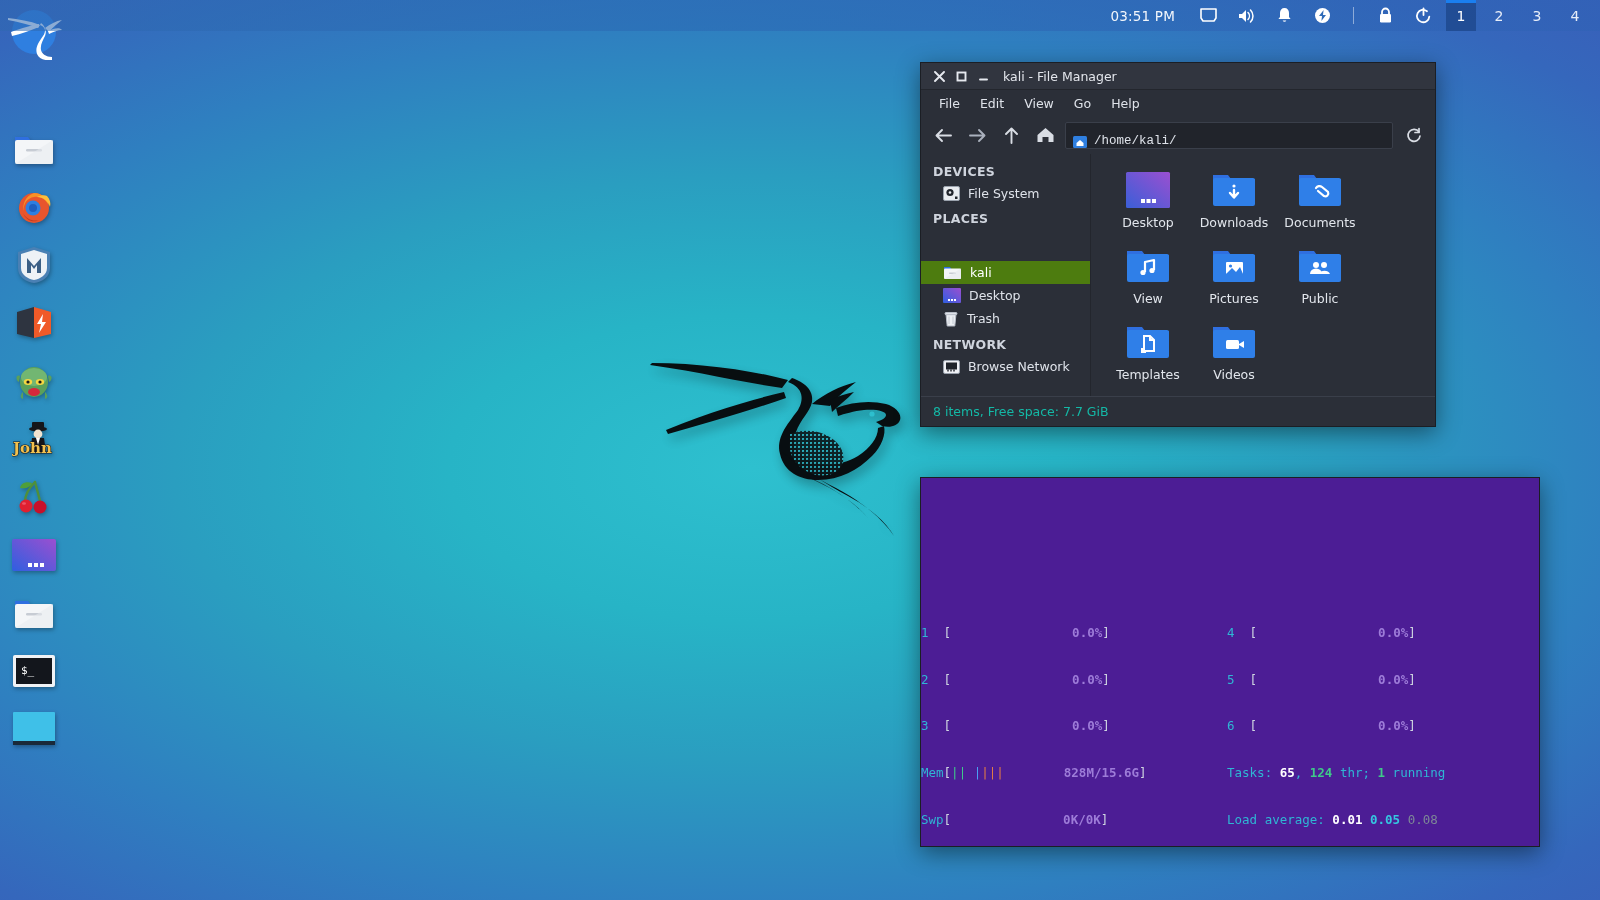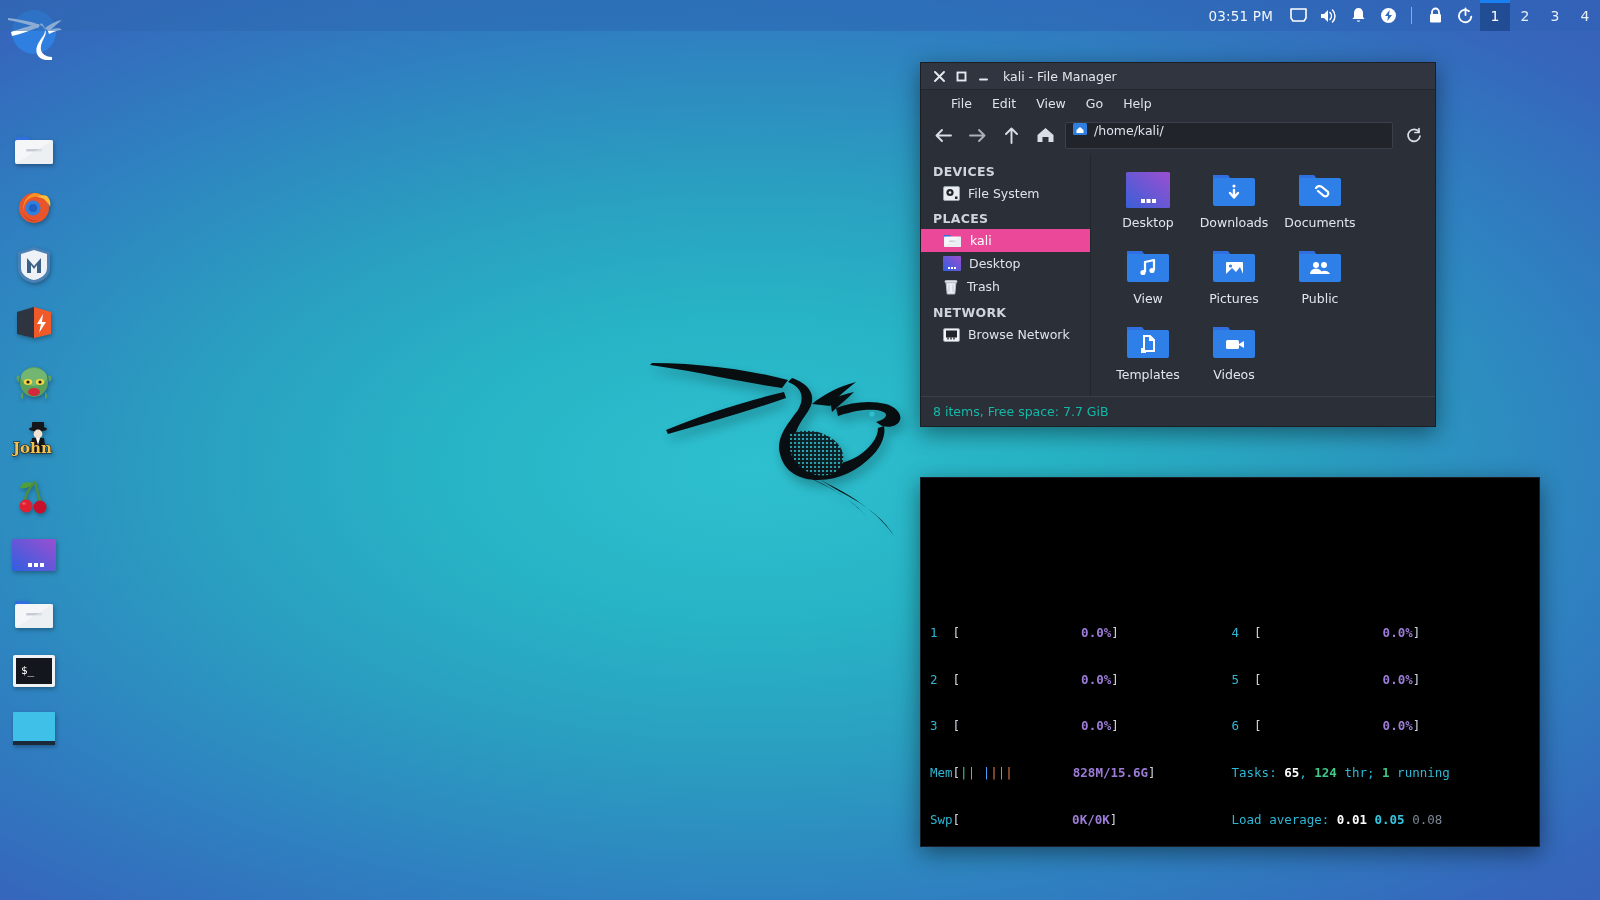--- a/index.html
+++ b/index.html
@@ -22,21 +22,21 @@
     filter: drop-shadow(3px 6px 6px rgba(0,0,0,0.28));
   }
 
   
   #panel {
     position: absolute; top: 0; left: 0; width: 1600px; height: 31px;
     background: linear-gradient(90deg, rgba(46,104,176,0.55) 0%, rgba(42,106,180,0.60) 40%, rgba(48,98,182,0.66) 100%);
     display: flex; align-items: center; justify-content: flex-end;
     color: #ffffff; font-size: 13px;
   }
-  #panel-right { display: flex; align-items: center; gap: 0px; height: 31px; }
+  #panel-right { display: flex; align-items: center; gap: 8px; padding-right: 10px; height: 31px; }
   .panel-clock { font-size: 13.5px; color: #f2f6fb; letter-spacing: .2px; margin-right: 10px; font-family:"DejaVu Sans", sans-serif;}
   .panel-ico {
     width: 30px; height: 31px; display: flex; align-items: center; justify-content: center;
     color: #ffffff;
   }
   .panel-sep { width: 1px; height: 17px; background: rgba(255,255,255,0.45); margin: 0 8px; }
   .ws {
     width: 30px; height: 31px; display:flex; align-items:center; justify-content:center;
     font-size: 14px; color: #e8eef8; position: relative;
   }
@@ -68,47 +68,47 @@
     border-bottom: 1px solid #23262d;
   }
   .tb-btn {
     width: 22px; height: 22px; display:flex; align-items:center; justify-content:center;
     color: #e6e9ef; font-size: 12px; line-height: 1;
   }
   .tb-title { color: #e3e6ec; font-size: 12.5px; margin-left: 9px; font-family:"DejaVu Sans", sans-serif; }
 
   
   #filemanager { left: 920px; top: 62px; width: 516px; height: 365px; background: #2b2f38; }
-  .menubar { height: 26px; background: #2b2f38; display:flex; align-items:center; padding-left:20px; gap:0px; flex:none;}
+  .menubar { height: 26px; background: #2b2f38; display:flex; align-items:center; padding-left:8px; gap:0px; flex:none;}
   .menu-item { color: #dfe3ea; font-size: 12.5px; padding: 2px 10px; }
   .pathbar { height: 38px; background:#2b2f38; display:flex; align-items:center; padding: 0 8px; gap: 6px; flex:none; }
   .nav-btn { width: 28px; height: 28px; display:flex; align-items:center; justify-content:center; color:#aab1bd; }
   .nav-btn.active { color:#d9dde4; }
   .path-entry {
     flex: 1; height: 27px; background: #21242b; border: 1px solid #3a3f4a; border-radius: 2px;
-    display:flex; align-items:flex-start; padding: 0 7px; gap: 7px;
+    display:flex; align-items:flex-end; padding: 0 7px; gap: 7px; font-family: Liberation Mono, monospace;
   }
   .path-text { color:#dfe3ea; font-size: 12.5px; }
   .fm-body { flex: 1; display:flex; min-height: 0; }
   .fm-side { width: 170px; background:#2b2f38; border-right:1px solid #23262d; padding-top: 4px; }
   .side-head { color:#cfd4dd; font-size:12.5px; font-weight:bold; padding: 6px 10px 3px 12px; letter-spacing:.3px;}
   .side-item { display:flex; gap:8px; padding: 4px 10px 4px 22px; color:#dfe3ea; font-size:12.5px; }
-  .side-item.selected { background: #ec4899; color:#ffffff; }
+  .side-item.selected { background: #4d7c0f; color:#ffffff;margin-top:32px; }
   .fm-main { flex: 1; background: #2b2f38; padding: 12px 10px 0 14px; }
   .icon-grid { display:flex; flex-wrap: wrap; gap: 0px; }
   .file-cell { width: 86px; display:flex; flex-direction:column; align-items:center; gap:5px; padding: 6px 0 12px 0; }
   .file-label { color:#e2e6ec; font-size:12.5px; text-align:center; }
   .fm-status { height: 30px; border-top:1px solid #3a3f4a; display:flex; align-items:center; padding-left: 12px; flex:none; background:#2b2f38;}
   .fm-status span { color:#14b8a6; font-size:12.5px; }
 
   
   #terminal { left: 920px; top: 477px; width: 620px; height: 370px; background:#232833; border:1px solid #1b1e24; }
   #terminal .titlebar { background:#2b303b; }
   .term-body {
-    flex: 1; background: #000000; padding: 8px 6px 0 9px; overflow: hidden;
+    flex: 1; background: #4c1d95; padding: 8px 6px 0 0; overflow: hidden;
     font-family: "DejaVu Sans Mono", monospace; font-size: 12.5px; line-height: 15.6px;
     color: #cfd6e0; white-space: pre;
   }
   .htop-top { display:flex; }
   .htop-col { width: 50%; }
   .meter-row { height: 15.6px; white-space: pre; }
   .cy { color:#2fb6d4; }   
   .cy-b { color:#35c6e0; font-weight:bold; }
   .mag { color:#9d7cd8; font-weight:bold; }
   .whb { color:#ffffff; font-weight:bold; }

